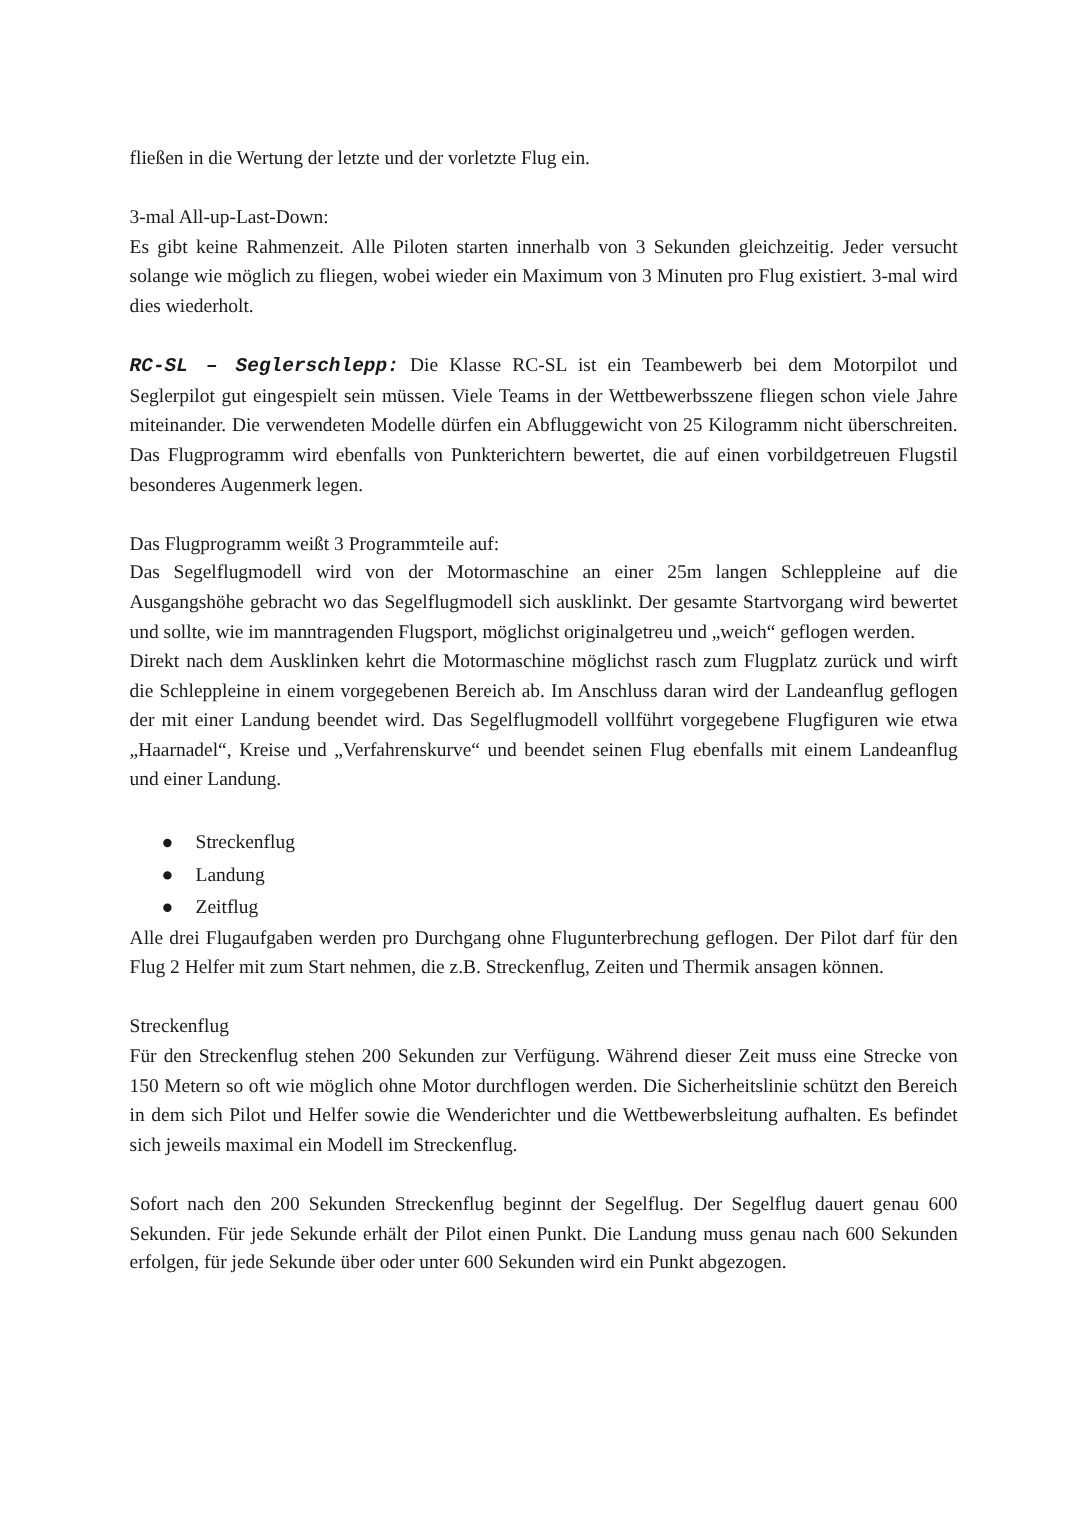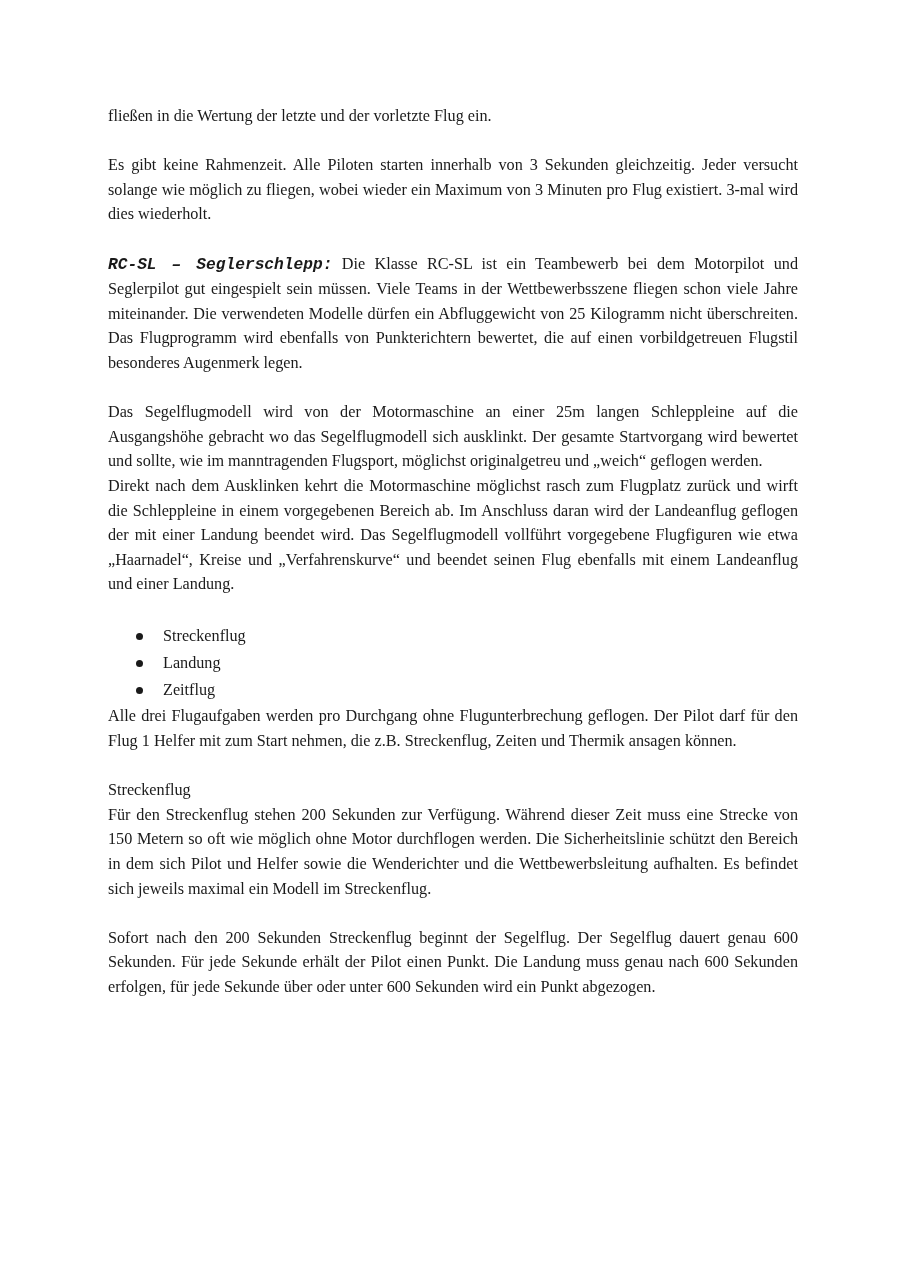--- a/index.html
+++ b/index.html
@@ -1,20 +1,20 @@
 <!DOCTYPE html>
 <html><head>
   <meta charset="utf-8">
   <style>
     html, body { margin: 0; padding: 0; background: #ffffff; }
     body { width: 905px; height: 1280px; position: relative; overflow: hidden; }
     .page {
       position: absolute;
       left: 108px;
-      top: 104px;
+      top: 120px;
       width: 690px;
       font-family: "Liberation Serif", "DejaVu Serif", serif;
       font-size: 16.2px;
       line-height: 24.6px;
       color: #1a1a1a;
     }
     p { margin: 0; text-align: justify; }
     .gap { height: 24.6px; }
     .bi { font-weight: bold; font-style: italic; font-family: Liberation Mono, monospace; }
     ul.bullets {
@@ -38,36 +38,38 @@
     }
   </style>
 </head>
 <body>
 
 <div class="page">
 
   <p>fließen in die Wertung der letzte und der vorletzte Flug ein.</p>
   <div class="gap"></div>
 
+  <p>3-mal All-up-Last-Down:</p>
   <p>Es gibt keine Rahmenzeit. Alle Piloten starten innerhalb von 3 Sekunden gleichzeitig. Jeder versucht solange wie möglich zu fliegen, wobei wieder ein Maximum von 3 Minuten pro Flug existiert. 3-mal wird dies wiederholt.</p>
   <div class="gap"></div>
 
   <p><span class="bi">RC-SL – Seglerschlepp:</span><span> Die Klasse RC-SL ist ein Teambewerb bei dem Motorpilot und Seglerpilot gut eingespielt sein müssen. Viele Teams in der Wettbewerbsszene fliegen schon viele Jahre miteinander. Die verwendeten Modelle dürfen ein Abfluggewicht von 25 Kilogramm nicht überschreiten. Das Flugprogramm wird ebenfalls von Punkterichtern bewertet, die auf einen vorbildgetreuen Flugstil besonderes Augenmerk legen.</span></p>
   <div class="gap"></div>
 
+  <p>Das Flugprogramm weißt 3 Programmteile auf:</p>
   <p>Das Segelflugmodell wird von der Motormaschine an einer 25m langen Schleppleine auf die Ausgangshöhe gebracht wo das Segelflugmodell sich ausklinkt. Der gesamte Startvorgang wird bewertet und sollte, wie im manntragenden Flugsport, möglichst originalgetreu und „weich“ geflogen werden.</p>
   <p>Direkt nach dem Ausklinken kehrt die Motormaschine möglichst rasch zum Flugplatz zurück und wirft die Schleppleine in einem vorgegebenen Bereich ab. Im Anschluss daran wird der Landeanflug geflogen der mit einer Landung beendet wird. Das Segelflugmodell vollführt vorgegebene Flugfiguren wie etwa „Haarnadel“, Kreise und „Verfahrenskurve“ und beendet seinen Flug ebenfalls mit einem Landeanflug und einer Landung.</p>
   <div class="gap"></div>
 
   <ul class="bullets">
     <li><span class="dot"></span><span>Streckenflug</span></li>
     <li><span class="dot"></span><span>Landung</span></li>
     <li><span class="dot"></span><span>Zeitflug</span></li>
   </ul>
-  <p>Alle drei Flugaufgaben werden pro Durchgang ohne Flugunterbrechung geflogen. Der Pilot darf für den Flug 1 Helfer mit zum Start nehmen, die z.B. Streckenflug, Zeiten und Thermik ansagen können.</p>
+  <p>Alle drei Flugaufgaben werden pro Durchgang ohne Flugunterbrechung geflogen. Der Pilot darf für den Flug 2 Helfer mit zum Start nehmen, die z.B. Streckenflug, Zeiten und Thermik ansagen können.</p>
   <div class="gap"></div>
 
   <p>Streckenflug</p>
   <p>Für den Streckenflug stehen 200 Sekunden zur Verfügung. Während dieser Zeit muss eine Strecke von 150 Metern so oft wie möglich ohne Motor durchflogen werden. Die Sicherheitslinie schützt den Bereich in dem sich Pilot und Helfer sowie die Wenderichter und die Wettbewerbsleitung aufhalten. Es befindet sich jeweils maximal ein Modell im Streckenflug.</p>
   <div class="gap"></div>
 
   <p>Sofort nach den 200 Sekunden Streckenflug beginnt der Segelflug. Der Segelflug dauert genau 600 Sekunden. Für jede Sekunde erhält der Pilot einen Punkt. Die Landung muss genau nach 600 Sekunden erfolgen, für jede Sekunde über oder unter 600 Sekunden wird ein Punkt abgezogen.</p>
 
 </div>
 

